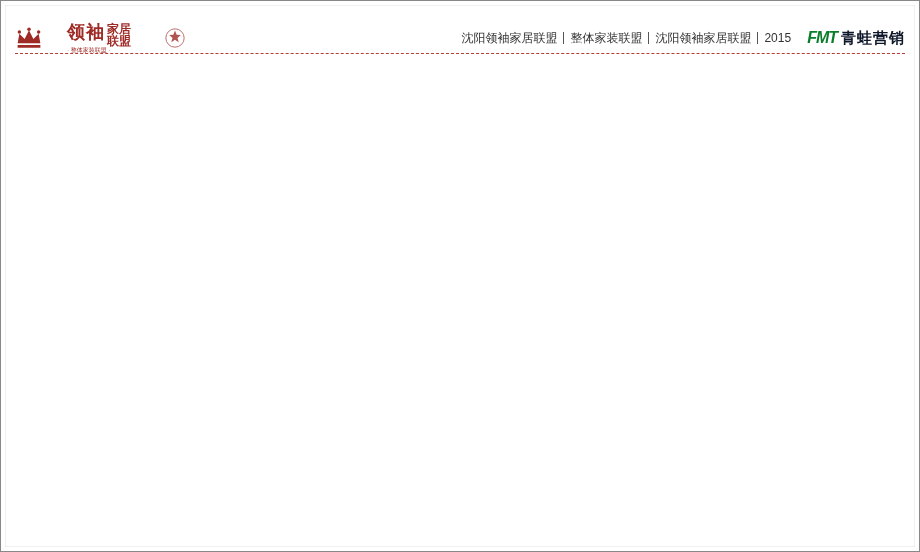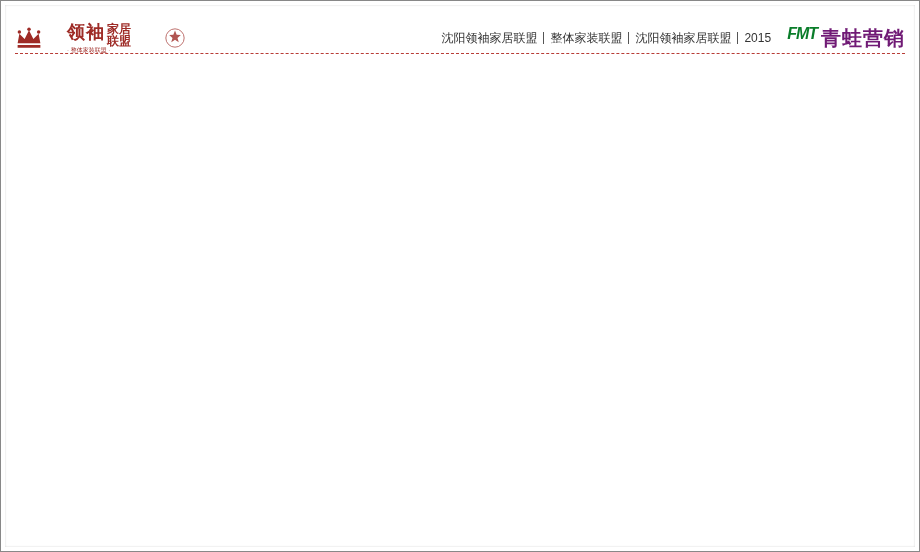--- a/index.html
+++ b/index.html
@@ -9,23 +9,23 @@
   .logo-left{display:flex;align-items:center;gap:24px;color:#9e2b26}
   .crown-icon{width:28px;height:22px;fill:#9e2b26}
   .lx{display:flex;flex-direction:column;line-height:1}
   .lx-main{font-weight:800;font-size:18px;letter-spacing:1px;color:#9e2b26}
   .lx-sub{font-size:6px;color:#9e2b26;letter-spacing:0}
   .medallion{width:20px;height:20px;margin-left:10px;fill:#9e2b26;opacity:.8}
   .spacer{flex:1}
   .tags{display:flex;align-items:flex-start;gap:0;font-size:12px;color:#333}
   .tag{padding:0 6px;border-right:1px solid #555;line-height:12px}
   .tag:last-of-type{border-right:none}
-  .right-logo{display:flex;align-items:flex-start;gap:4px;margin-left:10px}
+  .right-logo{display:flex;align-items:center;gap:4px;margin-left:10px}
   .fmt{font-weight:900;font-style:italic;font-size:16px;color:#0a7d2a;letter-spacing:-1px}
-  .fmt-cn{font-weight:800;font-size:20px;color:#701a75;letter-spacing:1px}
+  .fmt-cn{font-weight:800;font-size:15px;color:#0f172a;letter-spacing:1px}
   .dash{position:absolute;left:10px;right:10px;top:48px;height:0;border-top:1px dashed #b83c36}
   .lx-side{font-size:12px;font-weight:700;color:#9e2b26;margin-left:2px;line-height:1}
 </style>
 </head>
 <body>
 
 <div class="page">
   <div class="inner">
 
     <div class="header">

